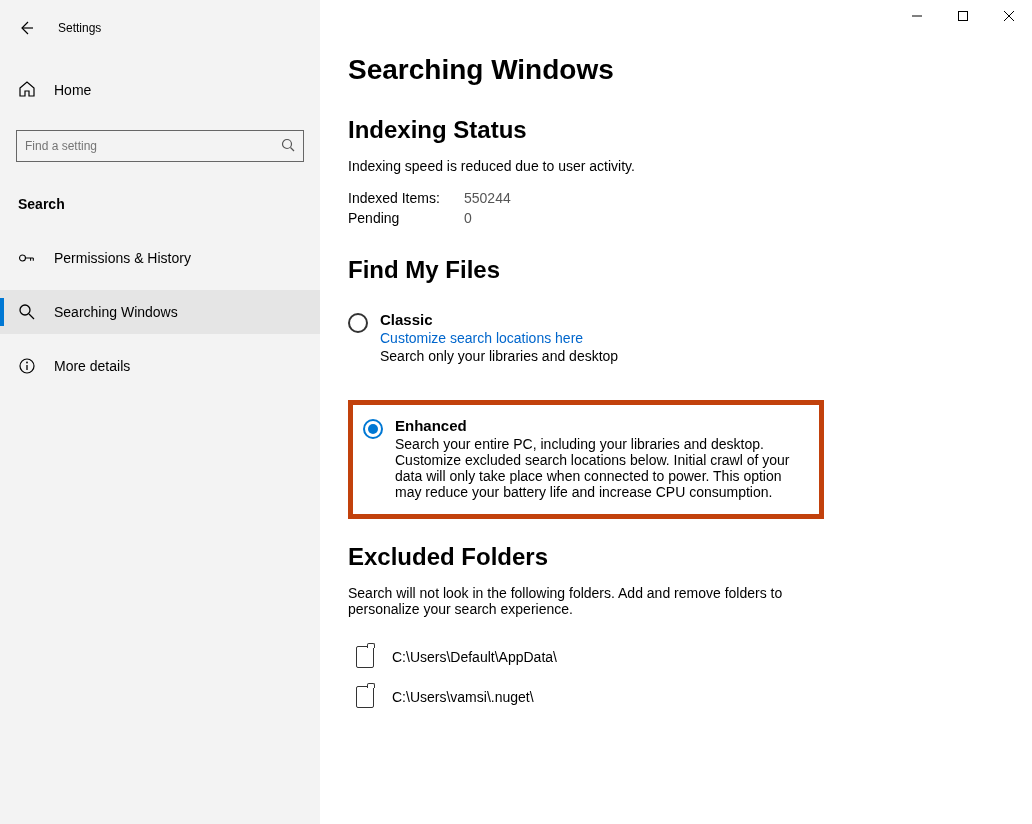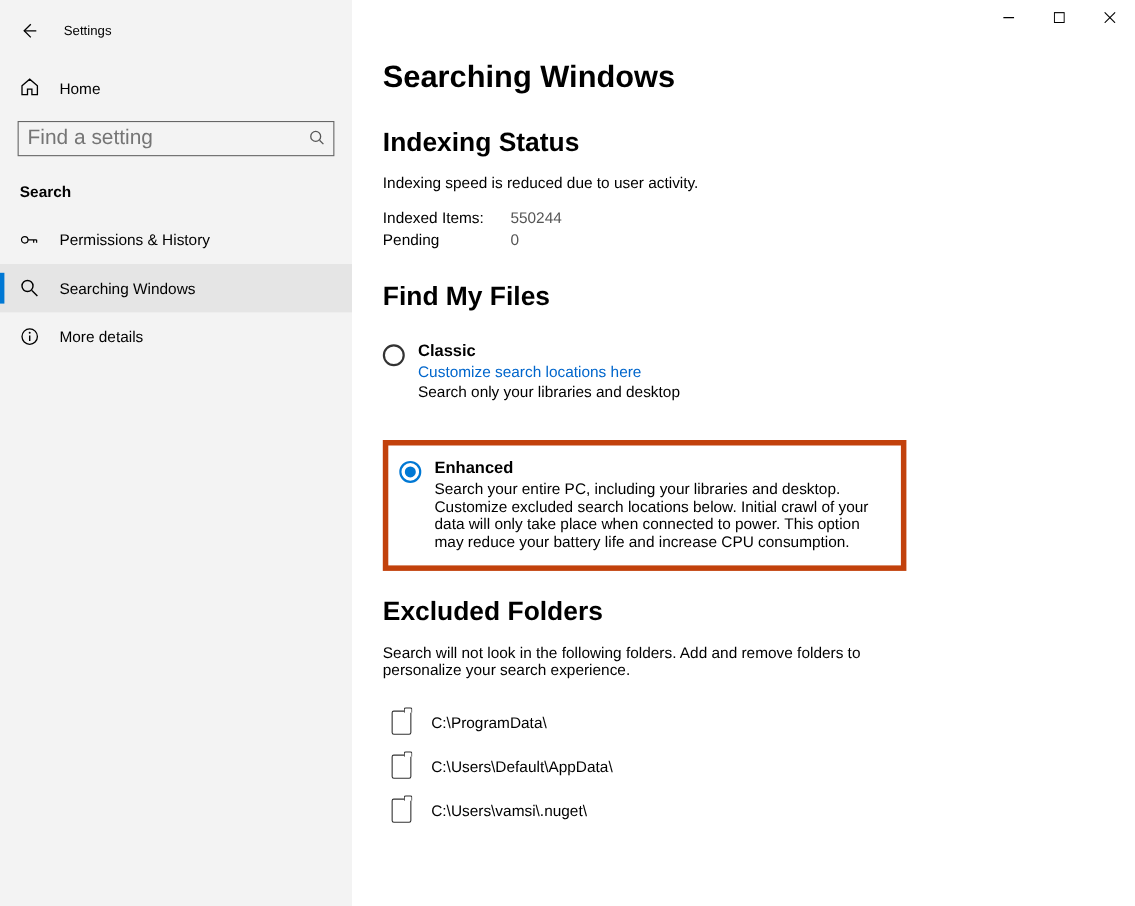--- a/index.html
+++ b/index.html
@@ -19,20 +19,21 @@
     height: 100%;
   }
   
   .sidebar {
     width: 320px;
     background: #f3f3f3;
     padding-top: 10px;
     display: flex;
     flex-direction: column;
     position: relative;
+    gap: 10px;
   }
   .titlebar-row {
     display: flex;
     align-items: center;
     height: 36px;
   }
   .back-btn {
     width: 36px; height: 36px;
     display: flex; align-items: center; justify-content: center;
     margin-left: 8px;
@@ -57,21 +58,21 @@
     height: 32px;
     display: flex;
     align-items: center;
     padding: 0 8px;
     background: #f3f3f3;
   }
   .search-box input {
     flex: 1;
     border: none;
     background: transparent;
-    font-size: 19px;
+    font-size: 12px;
     outline: none;
     color: #555;
   }
   .search-box .search-icon { color:#444; }
   .section-title {
     font-weight: 600;
     font-size: 14px;
     margin: 24px 0 14px 18px;
   }
   .nav-item {
@@ -294,24 +295,20 @@
       </div>
     </div>
 
     <h2 class="sub" style="margin-top:24px;">Excluded Folders</h2>
     <div class="body-text" style="max-width:450px; margin-bottom:20px;">Search will not look in the following folders. Add and remove folders to personalize your search experience.</div>
 
 
     <div class="excluded-list">
       <div class="excluded-item">
         <div class="folder-icon"></div>
-        <div>C:\ProgramData\</div>
-      </div>
-      <div class="excluded-item">
-        <div class="folder-icon"></div>
         <div>C:\Users\Default\AppData\</div>
       </div>
       <div class="excluded-item">
         <div class="folder-icon"></div>
         <div>C:\Users\vamsi\.nuget\</div>
       </div>
     </div>
   </div>
 </div>
 

